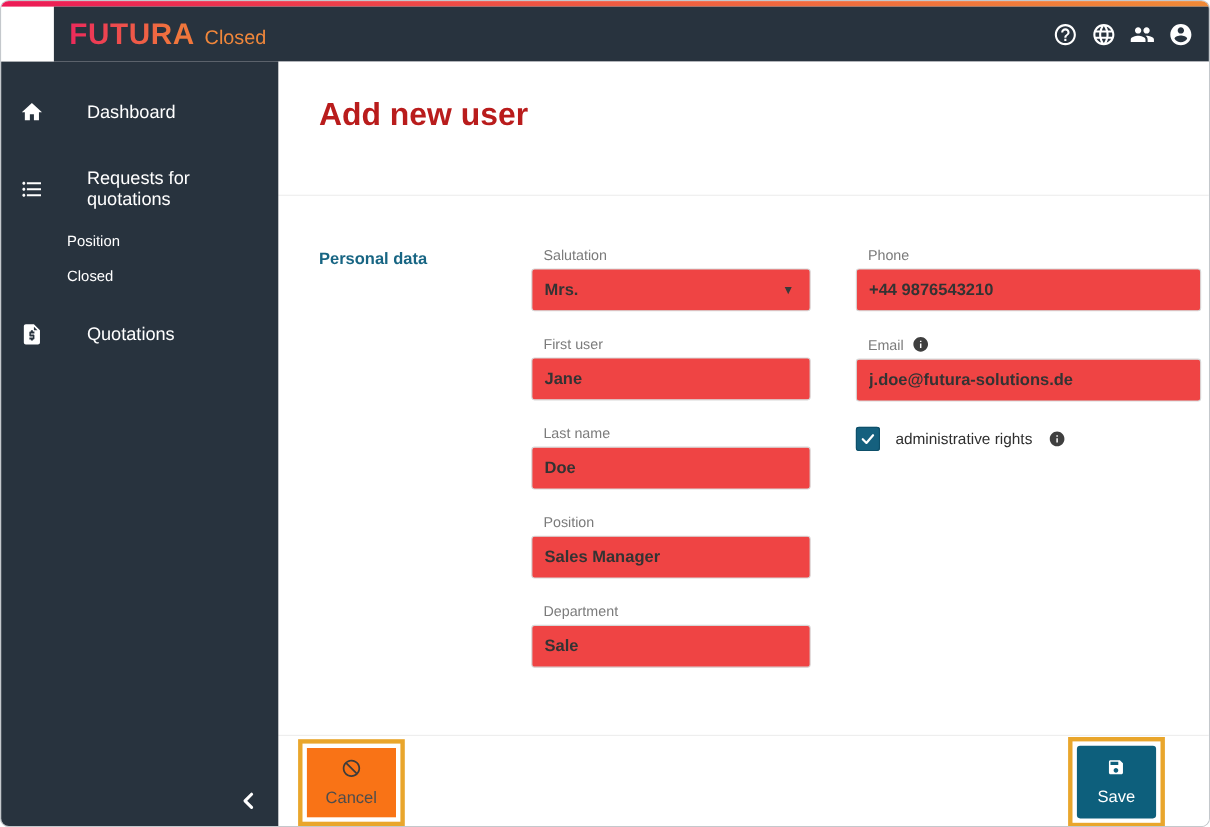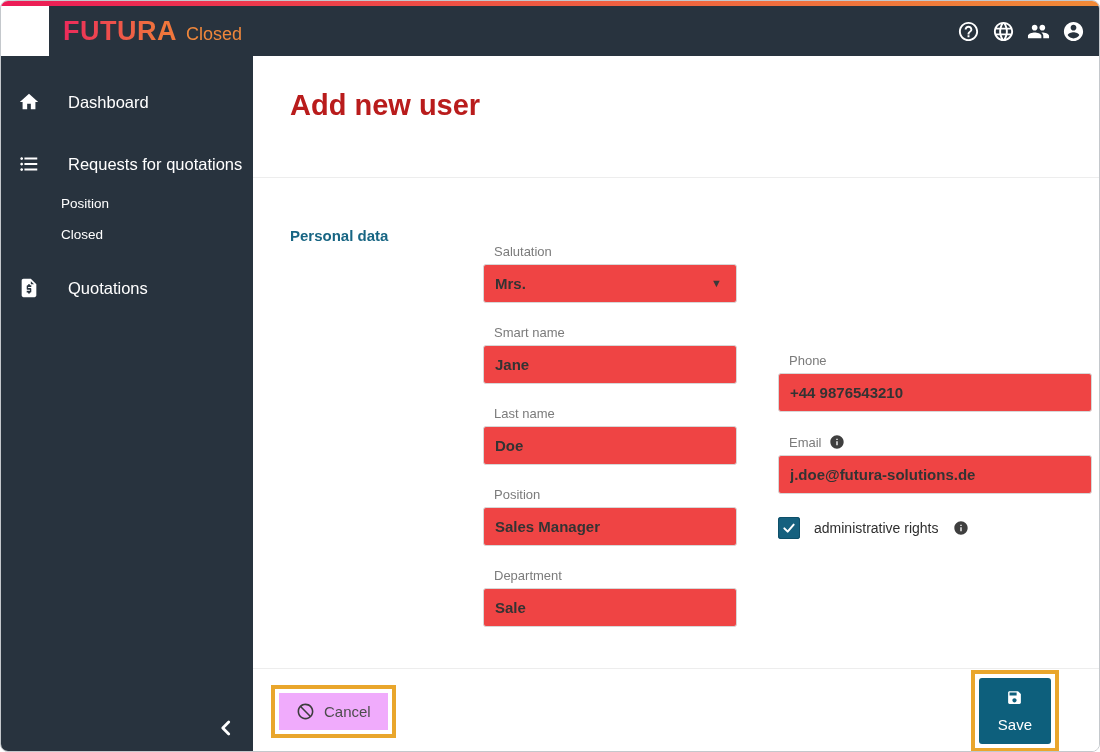--- a/index.html
+++ b/index.html
@@ -20,37 +20,37 @@
     background:linear-gradient(90deg,#ec2a5b 0%,#f0763c 85%);
     -webkit-background-clip:text; background-clip:text; color:transparent; }
   .logo-secondary { font-size:18px; font-weight:500; color:#f0873b; }
   .header-icons { margin-left:auto; display:flex; align-items:center; gap:11px; }
   .hicon { width:24px; height:24px; display:flex; align-items:center; justify-content:center; cursor:pointer; }
   .hicon svg { width:23px; height:23px; fill:#fff; }
   
   .body-row { display:flex; height:697px; }
   .sidebar { width:252px; background:#28333e; position:relative; flex-shrink:0;
     padding-top:22px; color:#fff; }
-  .nav-item { display:flex; align-items:center; gap:28px; padding:13px 10px 13px 17px;
+  .nav-item { display:flex; align-items:center; gap:39px; padding:13px 10px 13px 17px;
     font-size:16.5px; font-weight:500; cursor:pointer; }
   .nav-item svg { width:22px; height:22px; fill:#fff; flex-shrink:0; }
   .nav-sub { padding:8px 10px 8px 60px; font-size:13.5px; font-weight:400; cursor:pointer; }
   .nav-group-gap { height:14px; }
   .collapse-btn { position:absolute; bottom:10px; right:12px; width:30px; height:30px;
     display:flex; align-items:center; justify-content:center; cursor:pointer; }
   .collapse-btn svg { width:26px; height:26px; stroke:#fff; stroke-width:2.6; fill:none;
     stroke-linecap:round; stroke-linejoin:round; }
   
   .main { flex:1; background:#fff; display:flex; flex-direction:column; }
   .page-head { padding:33px 0 0 37px; height:121px; }
   .page-title { font-size:29px; font-weight:700; color:#b91c1c; }
   .form-area { flex:1; border-top:1px solid #ededed; padding:46px 0 0 37px; display:flex; }
   .section-col { width:193px; flex-shrink:0; padding-top:3px; }
   .section-label { font-size:15px; font-weight:700; color:#176583; }
-  .col { display:flex; flex-direction:column;justify-content:center; }
+  .col { display:flex; flex-direction:column; }
   .col-1 { width:254px; flex-shrink:0; }
   .col-gap { width:41px; flex-shrink:0; }
   .col-2 { width:314px; flex-shrink:0; }
   .field-group { margin-bottom:22px; }
   .field-label { font-size:13px; color:#7b7b7b; padding-left:11px; margin-bottom:5px;
     display:flex; align-items:center; gap:7px; }
   .field-box { height:39px; border:1px solid #d7d7d7; border-radius:3px; background:#ef4444;
     display:flex; align-items:center; padding:0 11px; width:100%; }
   input.field-box { font-family:"Liberation Sans", sans-serif; font-size:15px; font-weight:700;
     color:#333; outline:none; }
@@ -62,23 +62,23 @@
   .checkbox-row { display:flex; align-items:center; gap:14px; margin-top:1px; }
   .checkbox { width:22px; height:22px; background:#15607e; border-radius:3px; cursor:pointer;
     display:flex; align-items:center; justify-content:center; box-shadow:0 0 0 1px #0e4f69 inset; }
   .checkbox svg { width:16px; height:16px; stroke:#fff; stroke-width:3; fill:none;
     stroke-linecap:round; stroke-linejoin:round; }
   .checkbox-label { font-size:14px; color:#2f2f2f; }
   
   .footer { height:85px; border-top:1px solid #ededed; display:flex; align-items:center;
     justify-content:space-between; padding:0 40px 0 18px; }
   .annot { border:4px solid #e9a62c; padding:4px; display:inline-flex; background:transparent; }
-  .btn-cancel { display:flex; align-items:center; gap:9px; background:#f0abfc; border:none;
+  .btn-cancel { display:flex; align-items:center; gap:9px; background:#f97316; border:none;
     font-family:"Liberation Sans", sans-serif; font-size:15px; color:#4d4d4d;
-    padding:9px 17px; cursor:pointer; }
+    padding:9px 17px; cursor:pointer;flex-direction:column; }
   .btn-cancel svg { width:19px; height:19px; fill:#3c3c3c; }
   .btn-save { display:flex; align-items:center; gap:10px; background:#0d5f7c; border:none;
     border-radius:3px; font-family:"Liberation Sans", sans-serif; font-size:15px; font-weight:500;
     color:#fff; padding:11px 19px; cursor:pointer;flex-direction:column; }
   .btn-save svg { width:17px; height:17px; fill:#fff; }
 </style>
 </head>
 <body>
 
 <div class="screen">
@@ -156,21 +156,21 @@
 
         <div class="col col-1">
           <div class="field-group">
             <div class="field-label">Salutation</div>
             <div class="field-box select-box">
               <span class="select-value">Mrs.</span>
               <span class="select-caret">▼</span>
             </div>
           </div>
           <div class="field-group">
-            <div class="field-label">Smart name</div>
+            <div class="field-label">First user</div>
             <input class="field-box" type="text" value="Jane" style="">
           </div>
           <div class="field-group">
             <div class="field-label">Last name</div>
             <input class="field-box" type="text" value="Doe" style="">
           </div>
           <div class="field-group">
             <div class="field-label">Position</div>
             <input class="field-box" type="text" value="Sales Manager" style="">
           </div>

